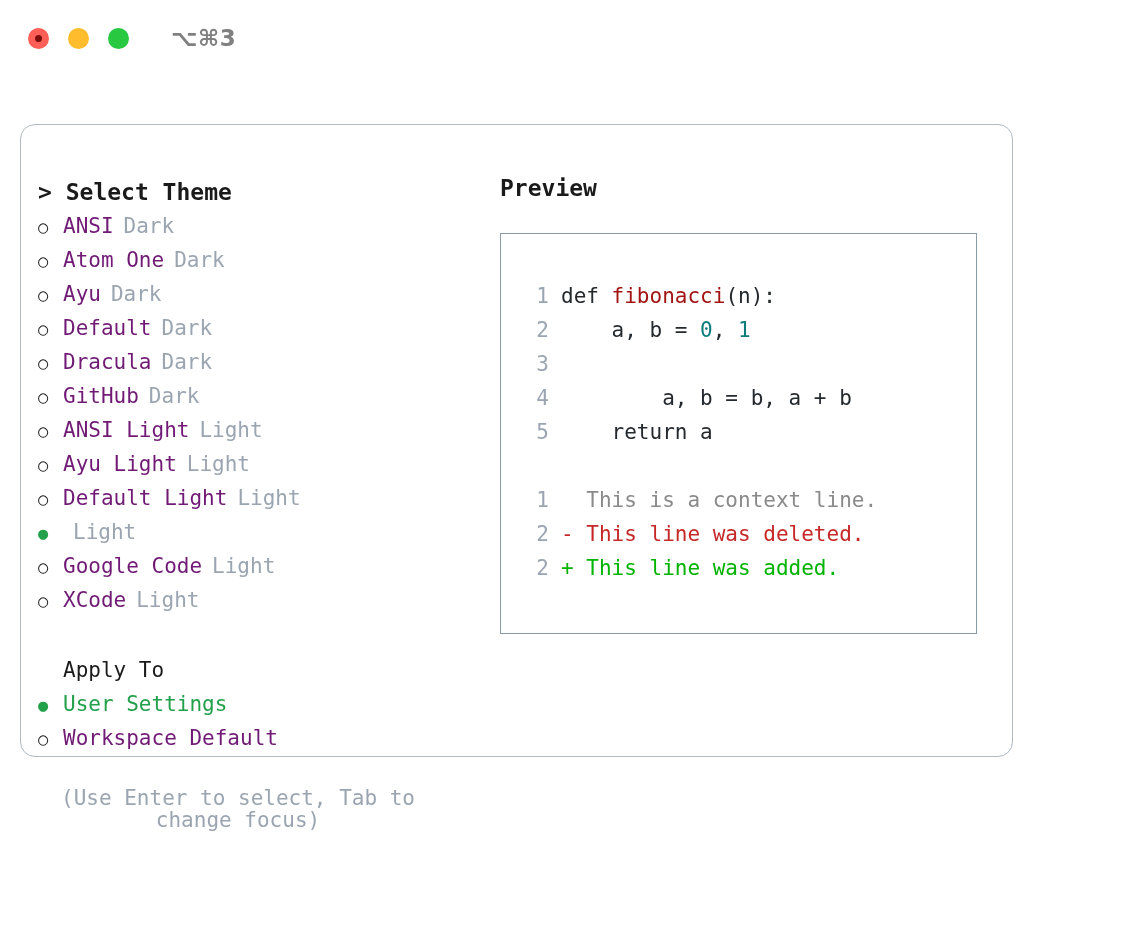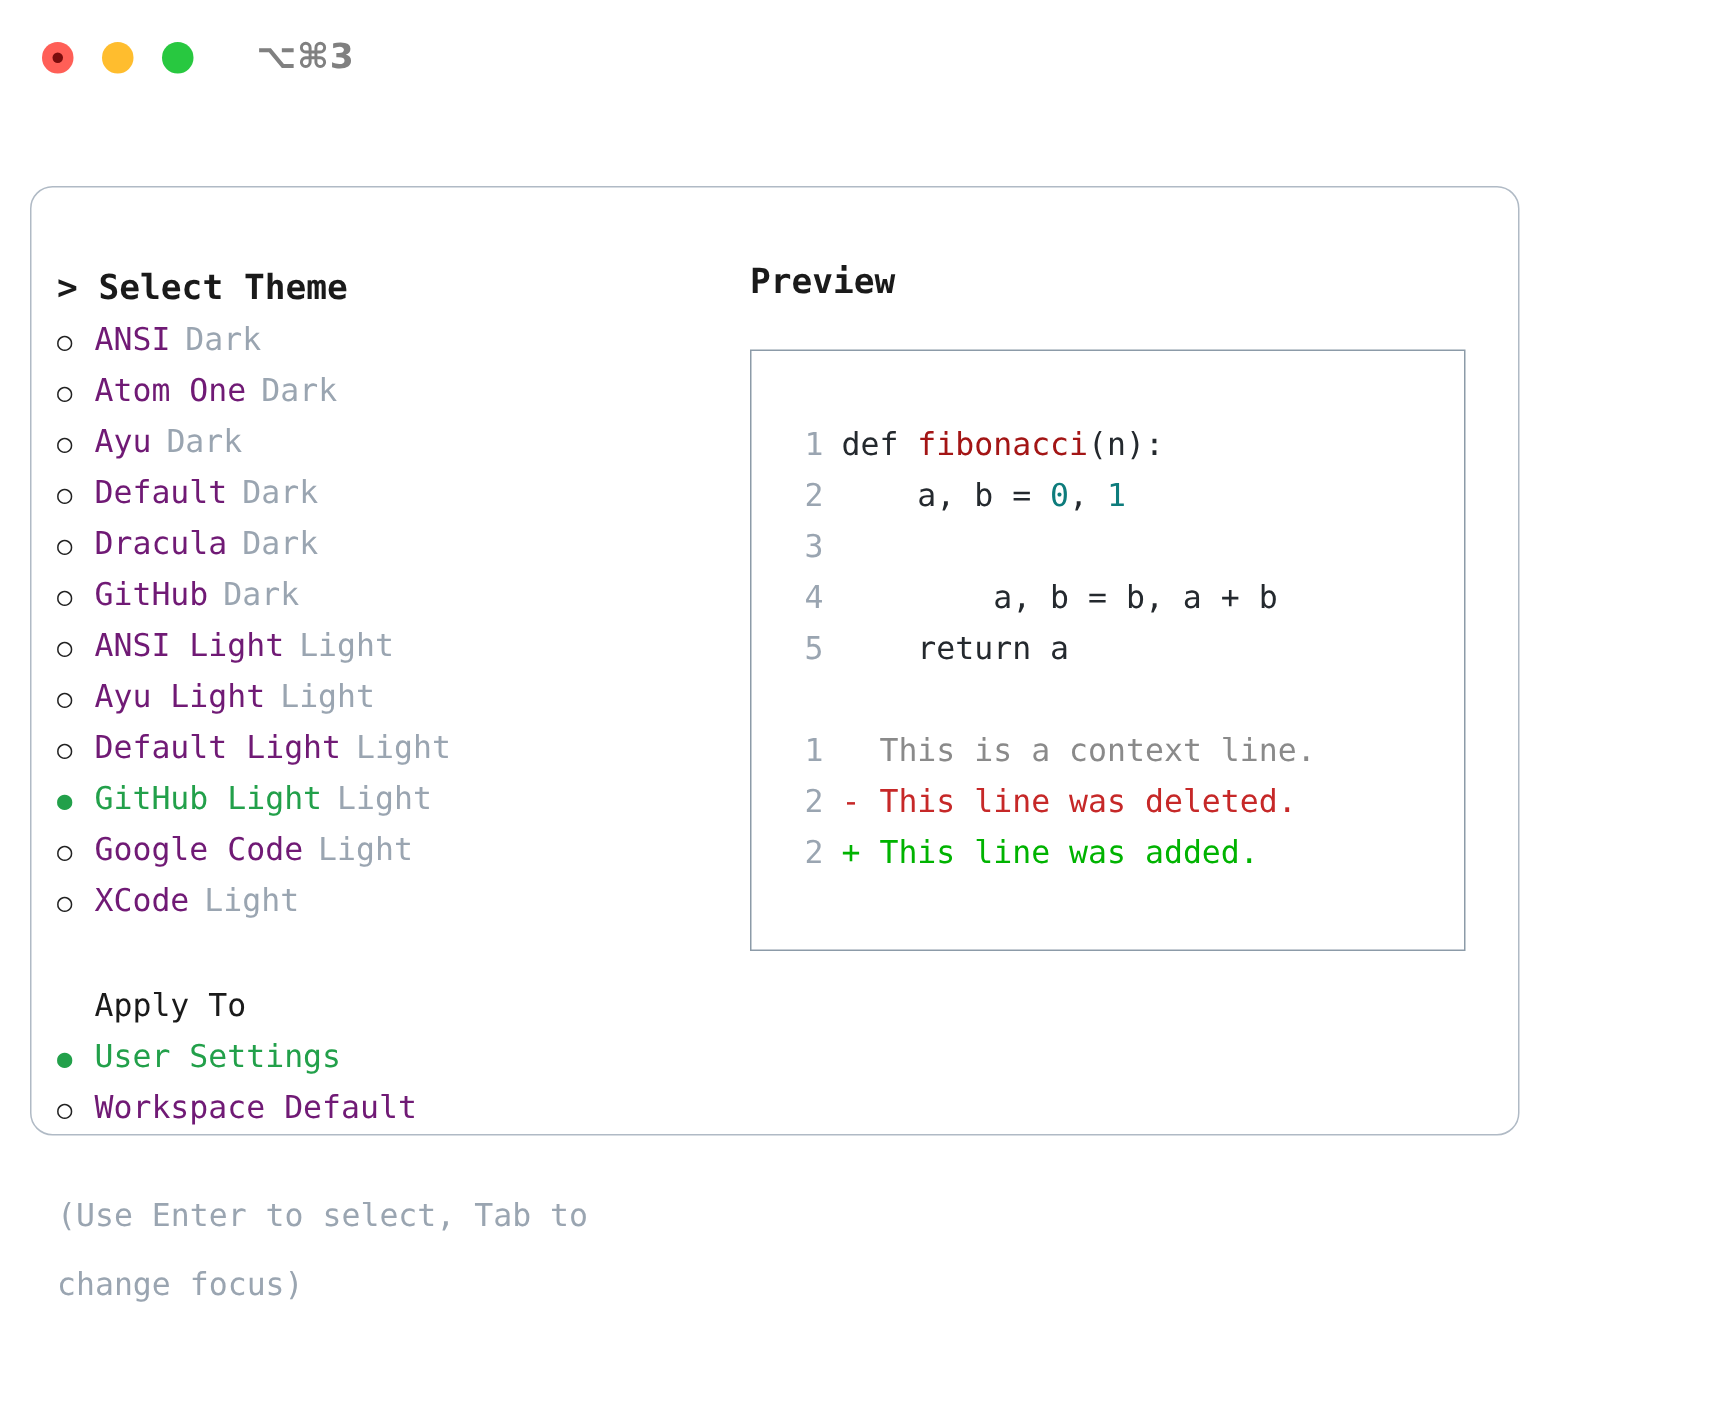--- a/index.html
+++ b/index.html
@@ -143,24 +143,25 @@
     font-size: 21px;
     color: #1a1a1a;
     line-height: 34px;
     padding-left: 25px;
     white-space: nowrap;
   }
 
   .hint {
     margin-top: 32px;
     font-size: 21px;
-    line-height: 46px;
+    line-height: 22px;
     color: #9aa5b1;
     width: 400px;
     white-space: pre-wrap;
+    text-align: center;
   }
 
   
   .right-col {
     position: absolute;
     left: 479px;
     top: 46px;
     width: 490px;
   }
   .preview-title {
@@ -265,21 +266,20 @@
               <span class="opt-label">Ayu Light</span>
               <span class="opt-suffix">Light</span>
             </div>
             <div class="opt-row">
               <span class="bullet">○</span>
               <span class="opt-label">Default Light</span>
               <span class="opt-suffix">Light</span>
             </div>
             <div class="opt-row selected">
               <span class="bullet sel">●</span>
-              <span class="opt-label">GitHub Light</span>
               <span class="opt-suffix">Light</span>
             </div>
             <div class="opt-row">
               <span class="bullet">○</span>
               <span class="opt-label">Google Code</span>
               <span class="opt-suffix">Light</span>
             </div>
             <div class="opt-row">
               <span class="bullet">○</span>
               <span class="opt-label">XCode</span>

